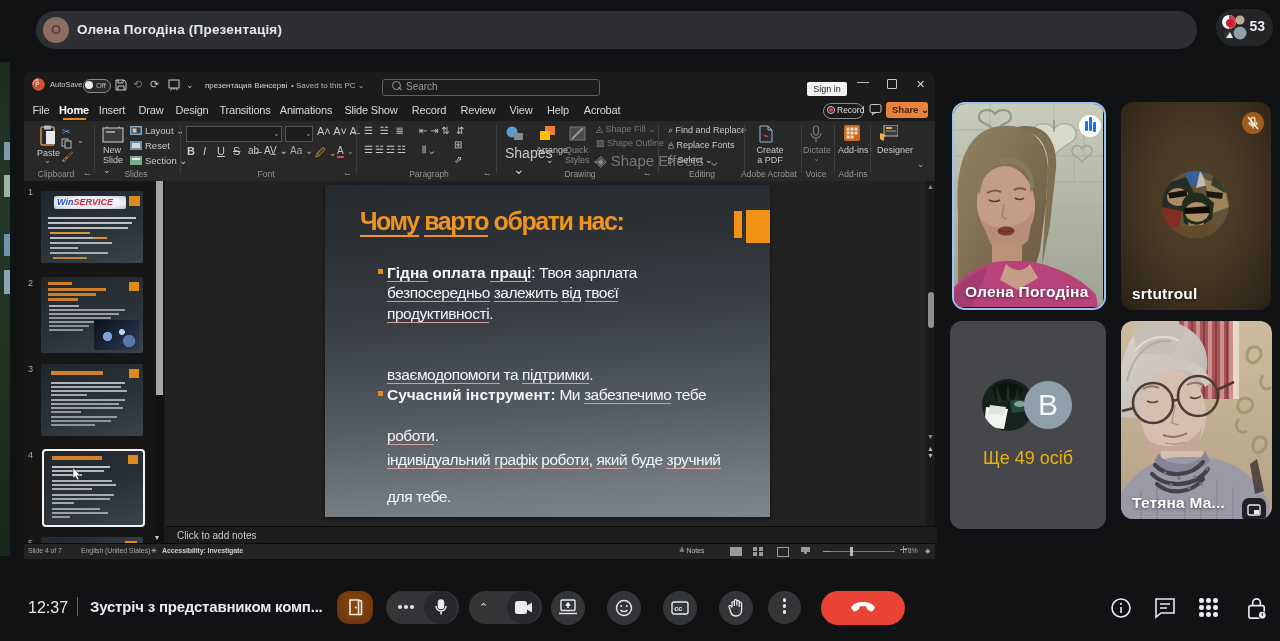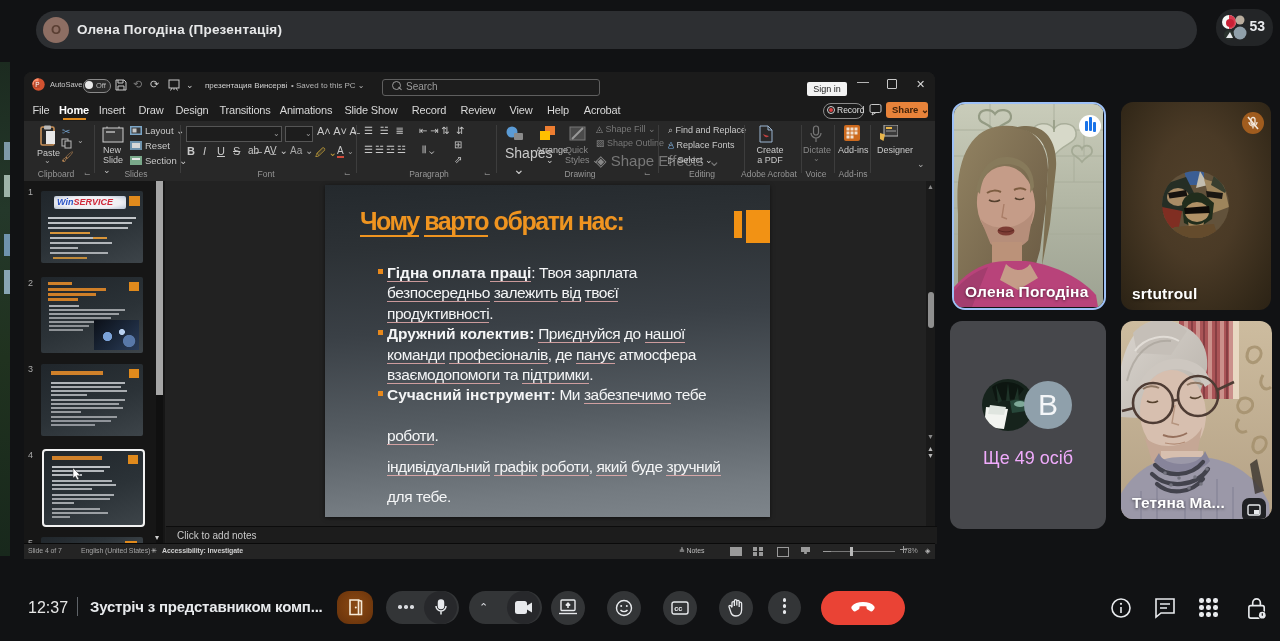--- a/index.html
+++ b/index.html
@@ -378,26 +378,24 @@
   <div class="abs" style="left:131px;top:352px;font-size:8px;color:#cfcfcf">▾</div>
 </div>
 <div id="canvas" class="abs"></div>
 <div id="slide" class="abs">
   <div class="abs" style="left:35px;top:22px;font-size:25px;font-weight:bold;color:#ef9420;white-space:nowrap;letter-spacing:-1.45px"><span style="border-bottom:2.5px solid #ef9420">Чому</span> <span style="border-bottom:2.5px solid #ef9420">варто</span> обрати нас:</div>
   <div class="abs" style="left:409px;top:26px;width:8px;height:27px;background:#f29214"></div>
   <div class="abs" style="left:421px;top:25px;width:24px;height:33px;background:#f29214"></div>
   <div class="sl" style="top:79px"><i></i><b><span class="u">Гідна</span> оплата <span class="u">праці</span></b>: Твоя зарплата</div>
   <div class="sl" style="top:99px"><span class="u">безпосередньо</span> <span class="u">залежить</span> <span class="u">від</span> <span class="u">твоєї</span></div>
   <div class="sl" style="top:120px"><span class="u">продуктивності</span>.</div>
-  <div class="sl" style="top:140px"><i></i><b>Дружний колектив:</b> <span class="u">Приєднуйся</span> до <span class="u">нашої</span></div>
-  <div class="sl" style="top:161px"><span class="u">команди</span> <span class="u">професіоналів</span>, де <span class="u">панує</span> атмосфера</div>
   <div class="sl" style="top:201px"><i></i><b>Сучасний інструмент:</b> Ми <span class="u">забезпечимо</span> тебе</div>
   <div class="sl" style="top:181px"><span class="u">взаємодопомоги</span> та <span class="u">підтримки</span>.</div>
   <div class="sl" style="top:242px"><span class="u">роботи</span>.</div>
-  <div class="sl" style="top:273px"><span class="u">індивідуальний</span> <span class="u">графік</span> <span class="u">роботи</span>, <span class="u">який</span> буде <span class="u">зручний</span></div>
+  <div class="sl" style="top:266px"><span class="u">індивідуальний</span> <span class="u">графік</span> <span class="u">роботи</span>, <span class="u">який</span> буде <span class="u">зручний</span></div>
   <div class="sl" style="top:303px">для тебе.</div>
 </div>
 <div id="vscroll" class="abs">
   <div class="abs" style="left:1px;top:2px;font-size:7px;color:#8a8a8a">▲</div>
   <div class="abs" style="left:1.5px;top:111px;width:6px;height:36px;border-radius:3px;background:#8f8f8f"></div>
   <div class="abs" style="left:1px;top:252px;font-size:7px;color:#8a8a8a">▼</div>
   <div class="abs" style="left:1px;top:264px;font-size:7px;color:#b8b8b8">▲<br>▼</div>
 </div>
 <div id="notes" class="abs">Click to add notes</div>
 <div id="statusbar" class="abs">
@@ -515,21 +513,21 @@
       <path d="M10 8c10-8 24-6 32 2l-8 10-20 2z" fill="#0d1611"></path>
       <path d="M14 6l6 16-4 2zM26 4l2 18h-4zM36 8l-4 14 5 1z" fill="#1e3328"></path>
       <path d="M28 22c6-2 14-2 18 2l-2 8-14 2z" fill="#27473a"></path>
       <ellipse cx="38" cy="25" rx="6" ry="3" fill="#7ea898"></ellipse>
       <path d="M4 28l22 2-4 20-20-2z" fill="#f2f4f0"></path>
       <path d="M8 26l16 2-2 8-16-1z" fill="#dfe5df"></path>
     </g>
   </svg>
   <circle class="abs"></circle>
   <div class="abs" style="left:74px;top:60px;width:48px;height:48px;border-radius:50%;background:#8fa0ab;color:#f4f6f8;font-size:30px;text-align:center;line-height:48px">B</div>
-  <div class="abs" style="left:0;top:127px;width:156px;text-align:center;color:#f0abfc;font-size:18px">Ще 49 осіб</div>
+  <div class="abs" style="left:0;top:127px;width:156px;text-align:center;color:#eab308;font-size:18px">Ще 49 осіб</div>
 </div>
 
 <div class="tile abs" style="left:1121px;top:321px;width:151px;height:198px">
   <svg width="151" height="208" viewBox="0 0 151 208" preserveAspectRatio="none">
     <defs>
       <linearGradient id="wp" x1="0" y1="0" x2="0" y2="1">
         <stop offset="0" stop-color="#cdbc9f"></stop>
             <stop offset="1" stop-color="#b3a084"></stop>
       </linearGradient>
       <linearGradient id="hair4" x1="0" y1="0" x2="1" y2="1">

